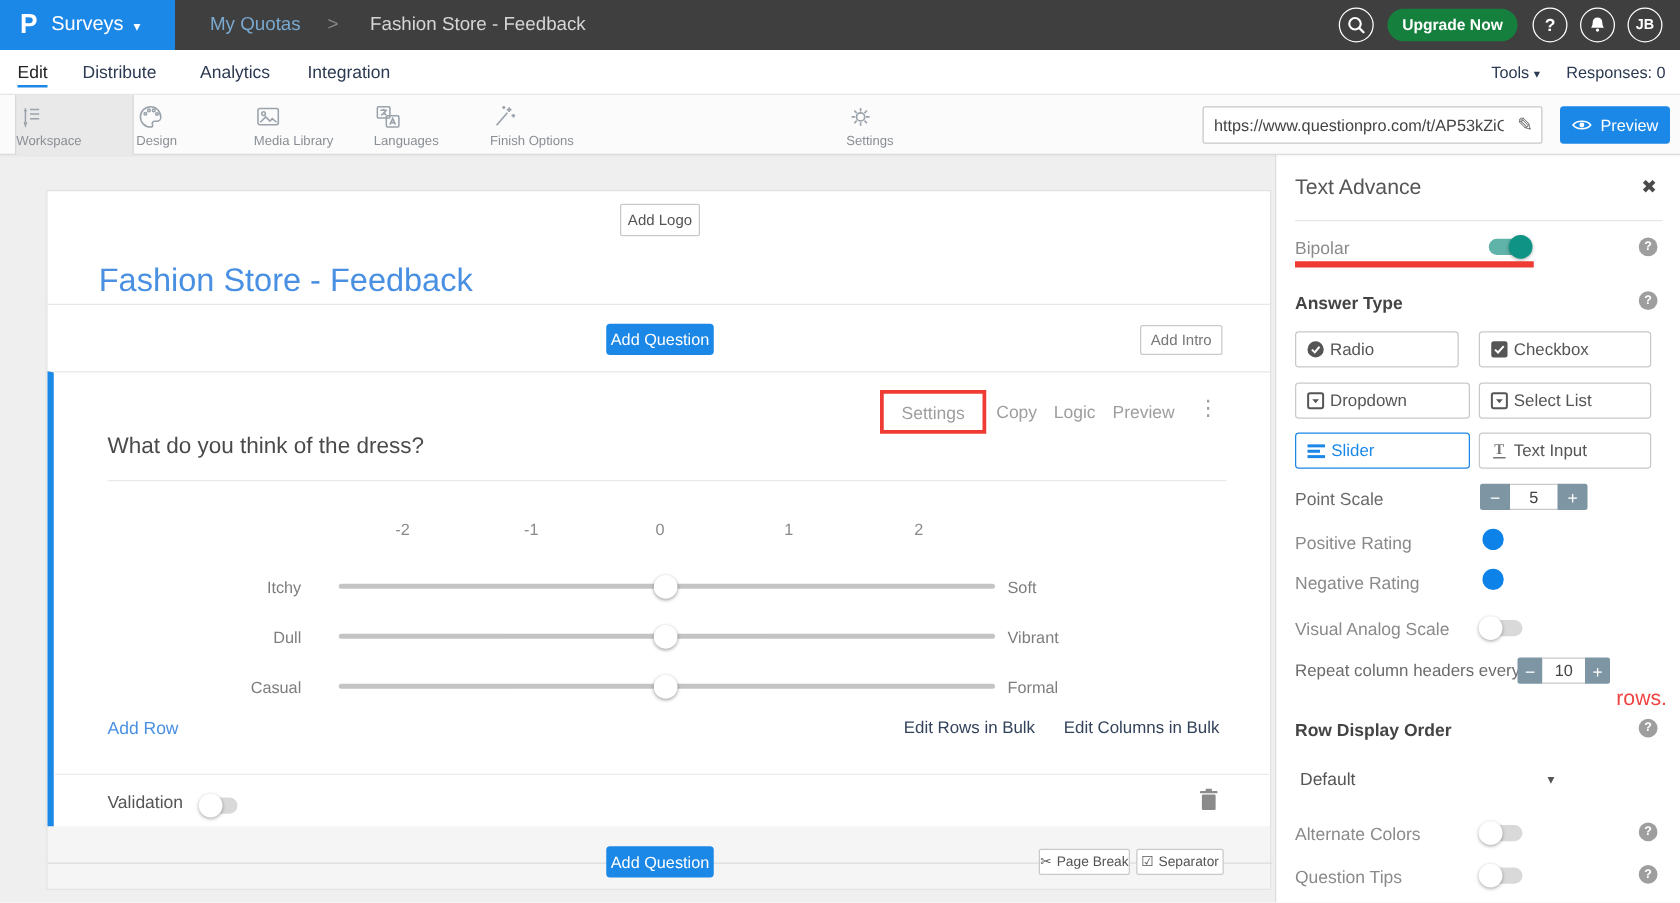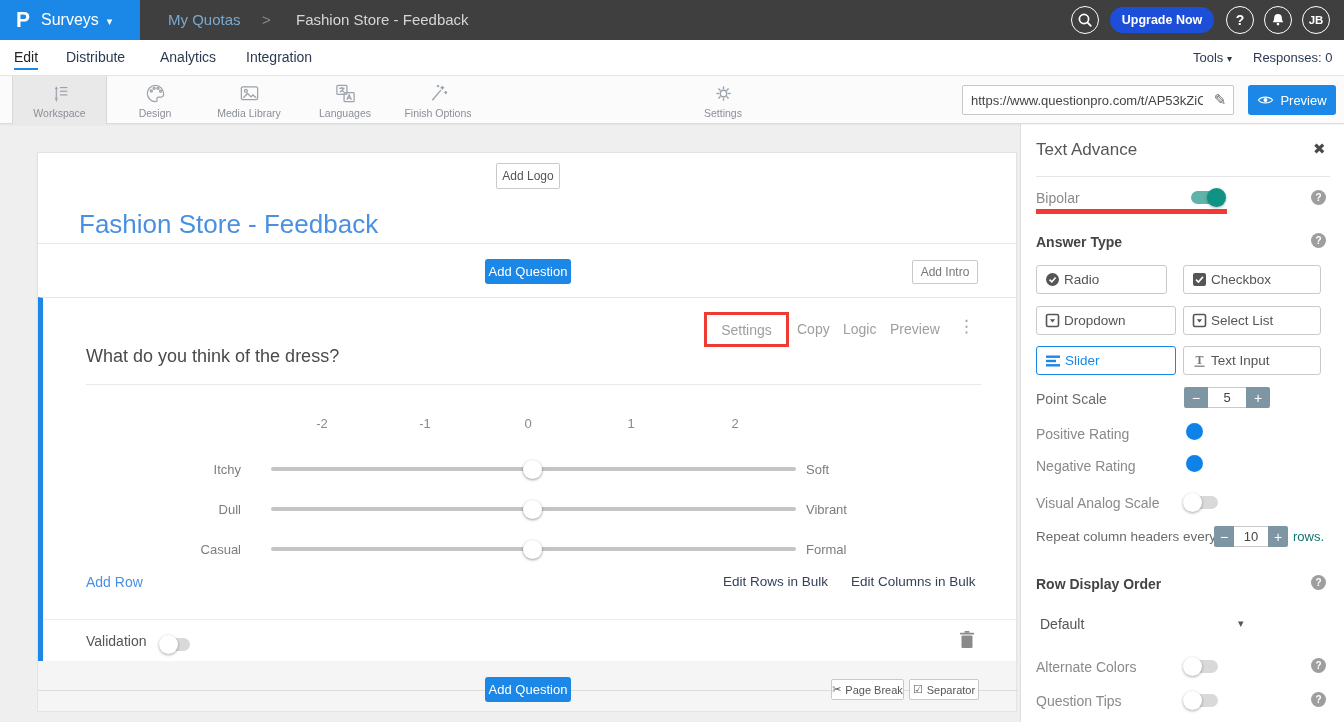--- a/index.html
+++ b/index.html
@@ -8,31 +8,31 @@
   #app{position:relative;width:1344px;height:722px}
 
   
   #topbar{position:absolute;left:0;top:0;width:1344px;height:40px;background:#3f3f3f;z-index:30}
   #logo-block{position:absolute;left:0;top:0;width:140px;height:40px;background:#1b87e6;color:#fff;display:flex;align-items:center;padding-left:16px;cursor:pointer}
   #logo-p{font-size:21px;font-weight:bold;margin-right:11px;transform:scaleY(1.05)}
   #logo-name{font-size:16px}
   #logo-caret{font-size:11px;margin-left:8px;margin-top:2px}
   .crumb{position:absolute;top:11px;font-size:15px;white-space:nowrap}
   .topcircle{position:absolute;top:6px;width:28px;height:28px;border:1.5px solid #fff;border-radius:50%;display:flex;align-items:center;justify-content:center;color:#fff;cursor:pointer}
-  #upgrade-btn{position:absolute;left:1110px;top:7px;width:104px;height:26px;border-radius:13px;background:#1d4ed8;border:none;color:#fff;font-weight:bold;font-size:12.5px;font-family:inherit;cursor:pointer}
+  #upgrade-btn{position:absolute;left:1110px;top:7px;width:104px;height:26px;border-radius:13px;background:#15803d;border:none;color:#fff;font-weight:bold;font-size:12.5px;font-family:inherit;cursor:pointer}
 
   
   #subnav{position:absolute;left:0;top:40px;width:1344px;height:36px;background:#fff;border-bottom:1px solid #e6e6e6;z-index:25}
   .tab{position:absolute;top:9px;font-size:14px;color:#2b3a52;cursor:pointer}
   .tab.active{border-bottom:2px solid #1b87e6;padding-bottom:3px;color:#222}
   .subnav-right{position:absolute;top:10px;font-size:13px;color:#2b3a52;cursor:pointer;white-space:nowrap}
 
   
   #toolbar{position:absolute;left:0;top:76px;width:1344px;height:48px;background:#fbfbfb;border-bottom:1px solid #dcdcdc;box-shadow:0 1px 2px rgba(0,0,0,.05);z-index:20}
-  .tool-item{position:absolute;top:0;width:92px;height:48px;display:flex;flex-direction:column;align-items:center;justify-content:center;cursor:pointer}
+  .tool-item{position:absolute;top:0;width:92px;height:48px;display:flex;flex-direction:column;justify-content:center;cursor:pointer}
   .tool-item .ticon{height:23px;display:flex;align-items:flex-end}
   .tool-item .tlabel{font-size:10.5px;color:#8a8f96;margin-top:2px;white-space:nowrap}
   .tool-item.active{background:#e9e9e9;border-left:1px solid #d8d8d8;border-right:1px solid #d8d8d8}
   #url-box{position:absolute;left:962px;top:9px;width:272px;height:30px;background:#fff;border:1px solid #c8c8c8;border-radius:2px;display:flex;align-items:center}
   #url-input{flex:1;min-width:0;border:none;outline:none;font-size:13px;color:#444;padding:0 4px 0 8px;font-family:inherit;background:transparent}
   #url-pencil{width:26px;text-align:center;color:#666;font-size:15px;cursor:pointer}
   #preview-btn{position:absolute;left:1248px;top:9px;width:88px;height:30px;background:#1b87e6;border:none;border-radius:3px;color:#fff;font-size:13px;font-family:inherit;display:flex;align-items:center;justify-content:center;gap:6px;cursor:pointer}
 
   
   #survey-card{position:absolute;left:37px;top:152px;width:980px;background:#fff;border:1px solid #e2e2e2;box-shadow:0 1px 2px rgba(0,0,0,.06)}
@@ -391,21 +391,21 @@
     <div class="toggle" style="position:absolute;left:163px;top:372px">
         <div class="knob"></div>
       </div>
 
     <span class="p-label" style="top:405px;font-size:13.5px;color:#6b6b6b">Repeat column headers every</span>
     <div class="stepper" style="left:193px;top:402px">
       <button class="step-btn left" style="width:20px">−</button>
       <input class="step-input" style="width: 34px;" value="10">
       <button class="step-btn right" style="width:20px">+</button>
     </div>
-    <span class="p-label" style="left:272px;top:405px;font-size:13px;color:#0f766e">rows.</span>
+    <span class="p-label" style="left:272px;top:425px;font-size:17px;color:#ef4444">rows.</span>
 
     <span class="p-label bold" style="top:452px">Row Display Order</span>
     <span class="help-icon" style="top:451px">?</span>
 
     <div id="rdo-select">
       <span id="rdo-value">Default</span>
       <span id="rdo-caret">▾</span>
     </div>
 
     <span class="p-label" style="top:535px">Alternate Colors</span>

